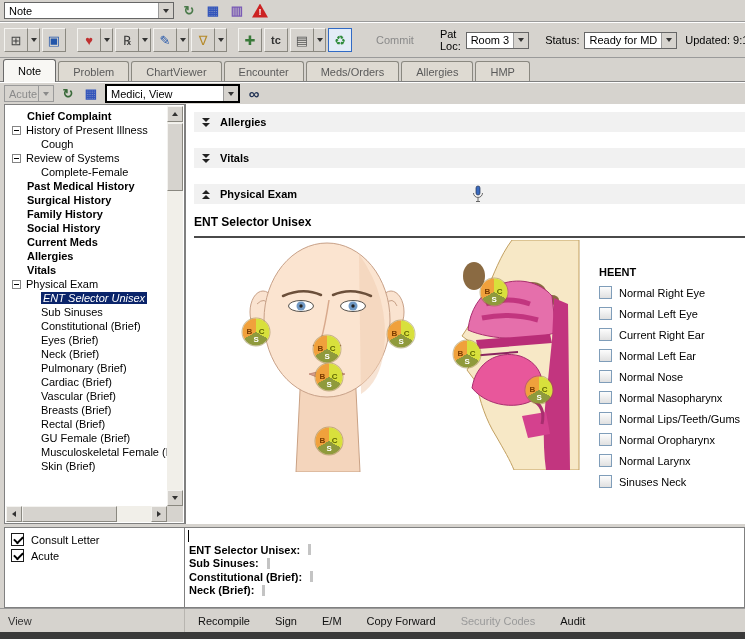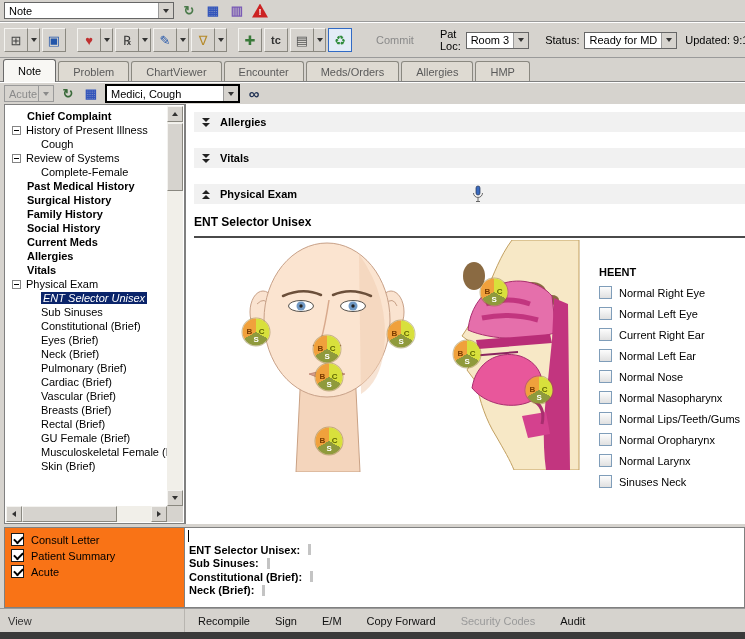--- a/index.html
+++ b/index.html
@@ -112,21 +112,21 @@
        background:conic-gradient(#d8e03c 0 120deg, #8f9a3c 120deg 240deg, #f0a13c 240deg 360deg);
        box-shadow:0 0 0 1px rgba(130,110,40,.45);}
   .pie-marker .seg{position:absolute; font-size:8px; font-weight:bold; line-height:1;}
   .pie-marker .s1{left:4px; top:9px; color:#7a3b00;}
   .pie-marker .s2{right:5px; top:9px; color:#5f6600;}
   .pie-marker .s3{left:11px; bottom:2px; color:#fff;}
   
   .splitter{height:3px; background:#d6d3ce;}
   .bottom{height:81px; display:flex;}
   .bl-cell{width:185px; flex:none; position:relative; }
-  .bl-box{position:absolute; left:4px; top:0; right:0; bottom:0; background:#f97316; border:1px solid #808080;
+  .bl-box{position:absolute; left:4px; top:0; right:0; bottom:0; background:#ffffff; border:1px solid #808080;
        padding:5px 0 0 6px;}
   .bl-checks .check-row{margin-bottom:3px;}
   .sum-pane{flex:1; background:#fff; border:1px solid #808080; border-left:none; overflow:hidden;
        padding:15px 0 0 4px; position:relative;}
   .caret{position:absolute; left:3px; top:2px; width:1px; height:12px; background:#000;}
   .sum-line{display:flex; align-items:center; height:13.5px; white-space:nowrap;}
   .sum-label{font-weight:bold;}
   .sum-value{color:#444; margin-left:4px;}
   .field-mark{width:3px; height:11px; background:#c4c4c4; margin-left:4px;}
   
@@ -286,21 +286,21 @@
       <span class="cbtn" data-name="chevron-down-icon">
           <i class="tri-down" style="border-top-color:#8a8a8a;"></i>
         </span>
     </div>
     <span style="display:inline-flex;gap:5px;align-items:center;">
 
     <span class="ticon glyph-target" data-name="refresh-patient-icon" style="color: rgb(58, 106, 58);">↻</span>
         <span class="ticon glyph-target" data-name="chart-table-icon" style="color: rgb(51, 85, 187);">▦</span>
       </span>
     <div class="combo patient-combo" data-name="patient-combobox">
-      <span class="cval" data-name="patient-name">Medici, Cough</span>
+      <span class="cval" data-name="patient-name">Medici, View</span>
       <span class="cbtn" data-name="chevron-down-icon">
           <i class="tri-down"></i>
         </span>
     </div>
     <span class="ticon" data-name="search-binoculars-icon" style="color:#223355;font-size:15px;">∞</span>
   </div>
 
   <div class="main" data-name="main-area">
 
     <div class="tree-pane" data-name="note-outline-pane">
@@ -598,24 +598,20 @@
   <div class="bottom" data-name="bottom-area">
     <div class="bl-cell" data-name="output-options-pane">
       <div class="bl-box bl-checks">
 
       <div class="check-row checked" data-name="output-check-row">
             <span class="cbox" data-name="checkbox"></span>
             <span>Consult Letter</span>
           </div>
           <div class="check-row checked" data-name="output-check-row">
             <span class="cbox" data-name="checkbox"></span>
-            <span>Patient Summary</span>
-          </div>
-          <div class="check-row checked" data-name="output-check-row">
-            <span class="cbox" data-name="checkbox"></span>
             <span>Acute</span>
           </div>
         </div>
     </div>
     <div class="sum-pane" data-name="note-summary-pane">
       <div class="caret" data-name="text-caret"></div>
       <div>
 
       <div class="sum-line" data-name="summary-line">
             <span class="sum-label">ENT Selector Unisex:</span>

